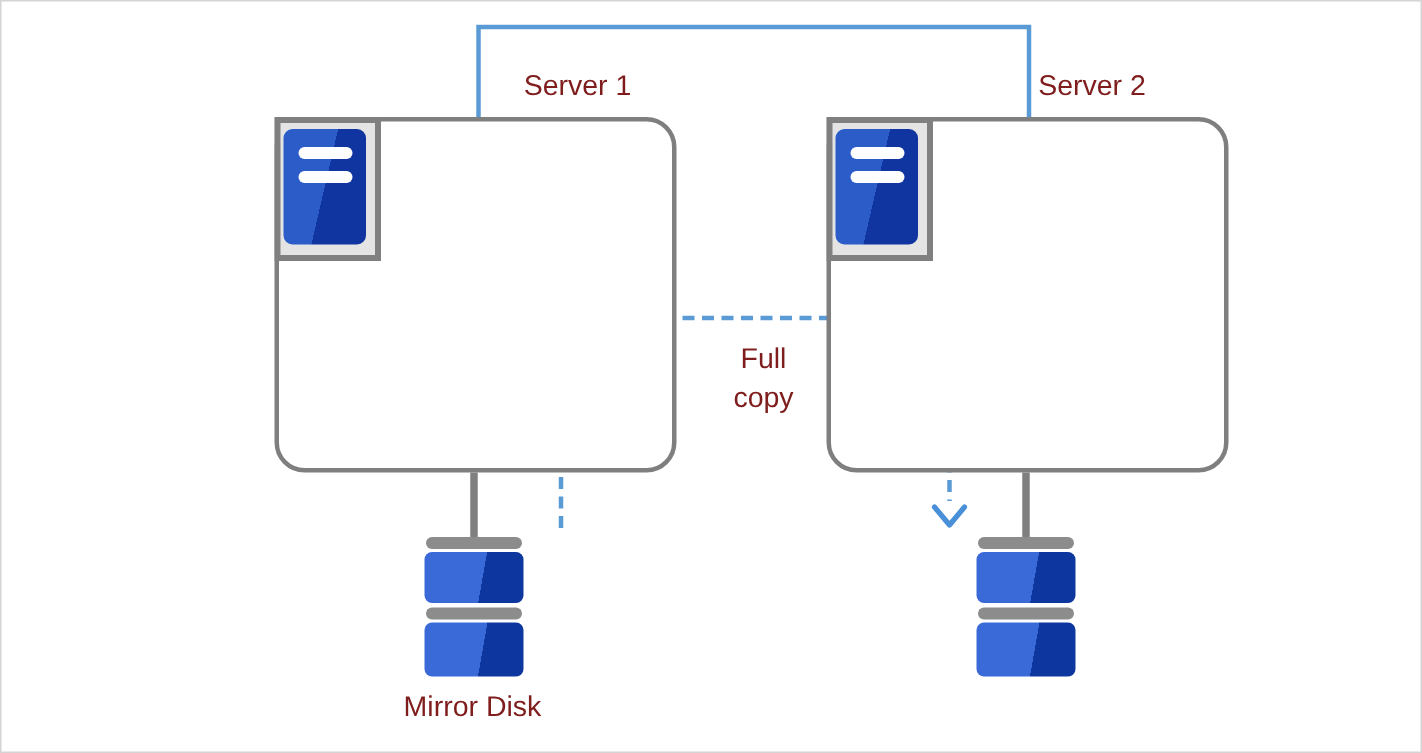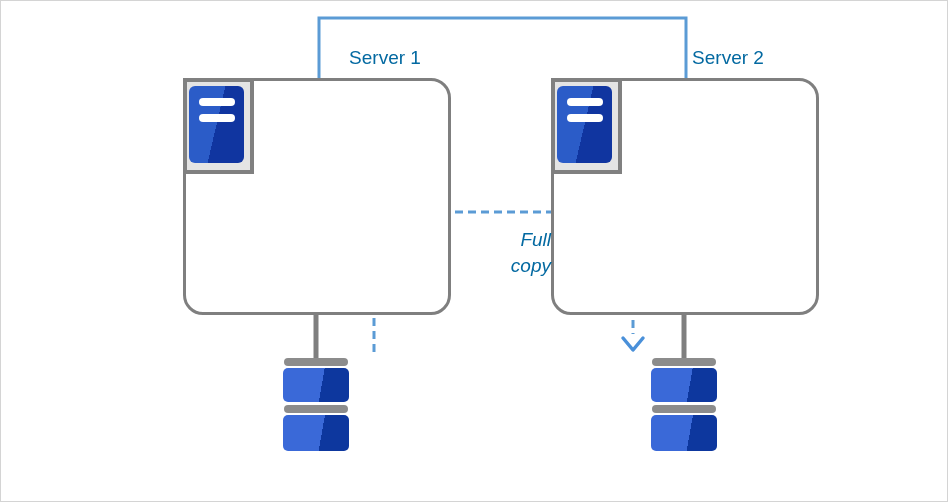--- a/index.html
+++ b/index.html
@@ -107,27 +107,27 @@
     width: 66px;
     border-radius: 5px;
     background: linear-gradient(100deg, #3a69d8 0%, #3a69d8 58%, #0d379e 58%, #0d379e 100%);
   }
   .disk-body.d1 { top: 10px; height: 34px; }
   .disk-body.d2 { top: 57px; height: 36px; }
 
   .label {
     position: absolute;
     font-size: 19px;
-    color: #0369a1;
+    color: #7f1d1d;
     line-height: 26px;
     white-space: pre-line;
   }
   .label.server1 { left: 329px; top: 44px; width: 110px; text-align: center; }
   .label.server2 { left: 672px; top: 44px; width: 110px; text-align: center; }
-  .label.fullcopy { left: 488px; top: 226px; width: 62px; text-align: right; font-style: italic; }
+  .label.fullcopy { left: 477px; top: 226px; width: 62px; text-align: center; }
   .label.mirrordisk { left: 244px; top: 458px; width: 140px; text-align: center; }
 </style>
 </head>
 <body>
 
 <div class="canvas">
 
   <svg class="overlay" viewBox="0 0 948 502">
 
     <polyline class="blue-link" points="318,77 318,17 685,17 685,77"></polyline>
@@ -164,14 +164,15 @@
   <div class="disk-stack right">
     <div class="disk-cap c1"></div>
     <div class="disk-body d1"></div>
     <div class="disk-cap c2"></div>
     <div class="disk-body d2"></div>
   </div>
 
   <div class="label server1">Server 1</div>
   <div class="label server2">Server 2</div>
   <div class="label fullcopy">Full copy</div>
+  <div class="label mirrordisk">Mirror Disk</div>
 
 </div>
 
 </body></html>

